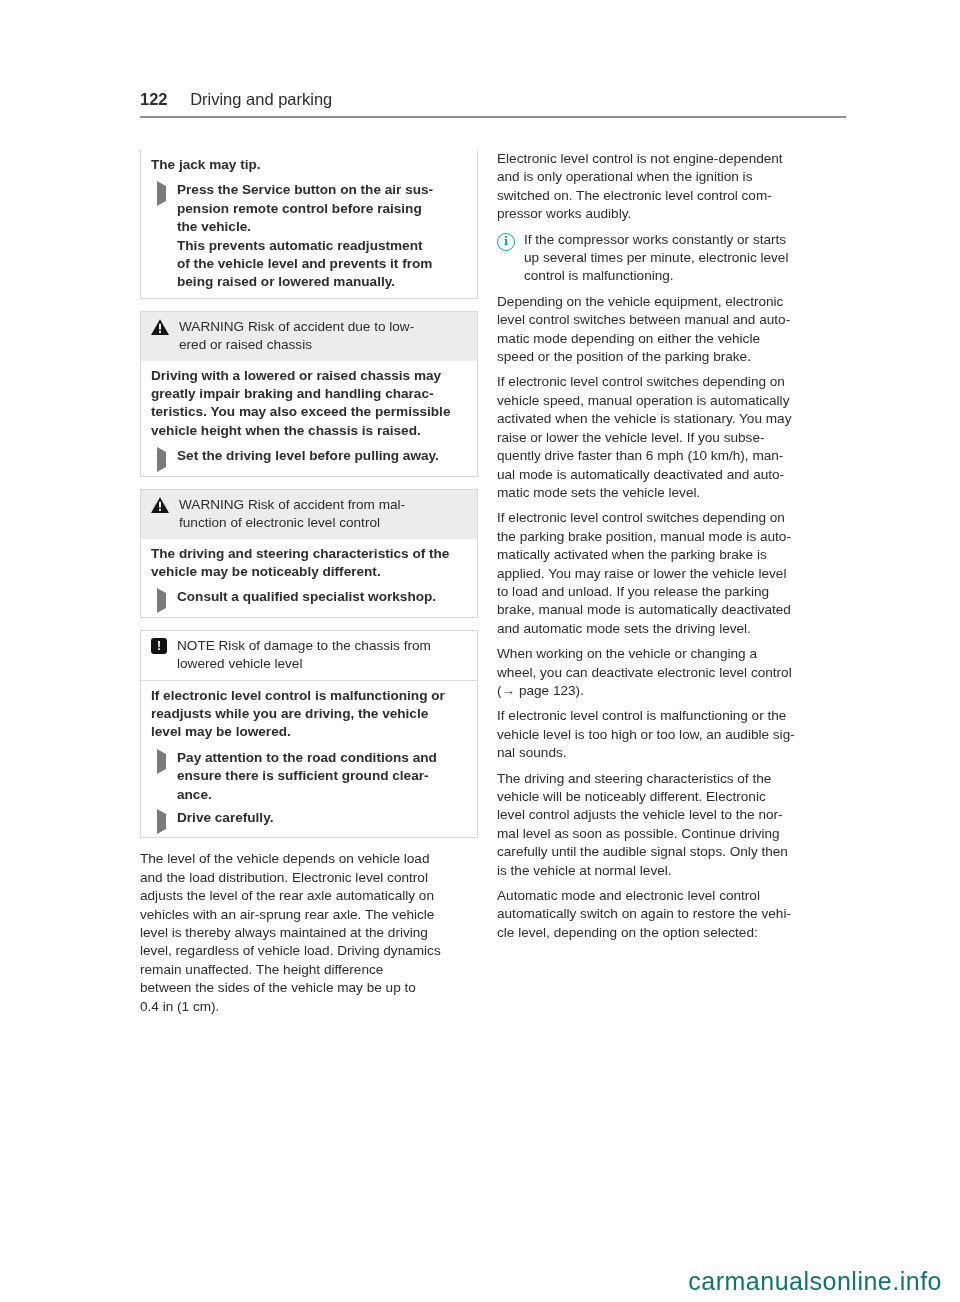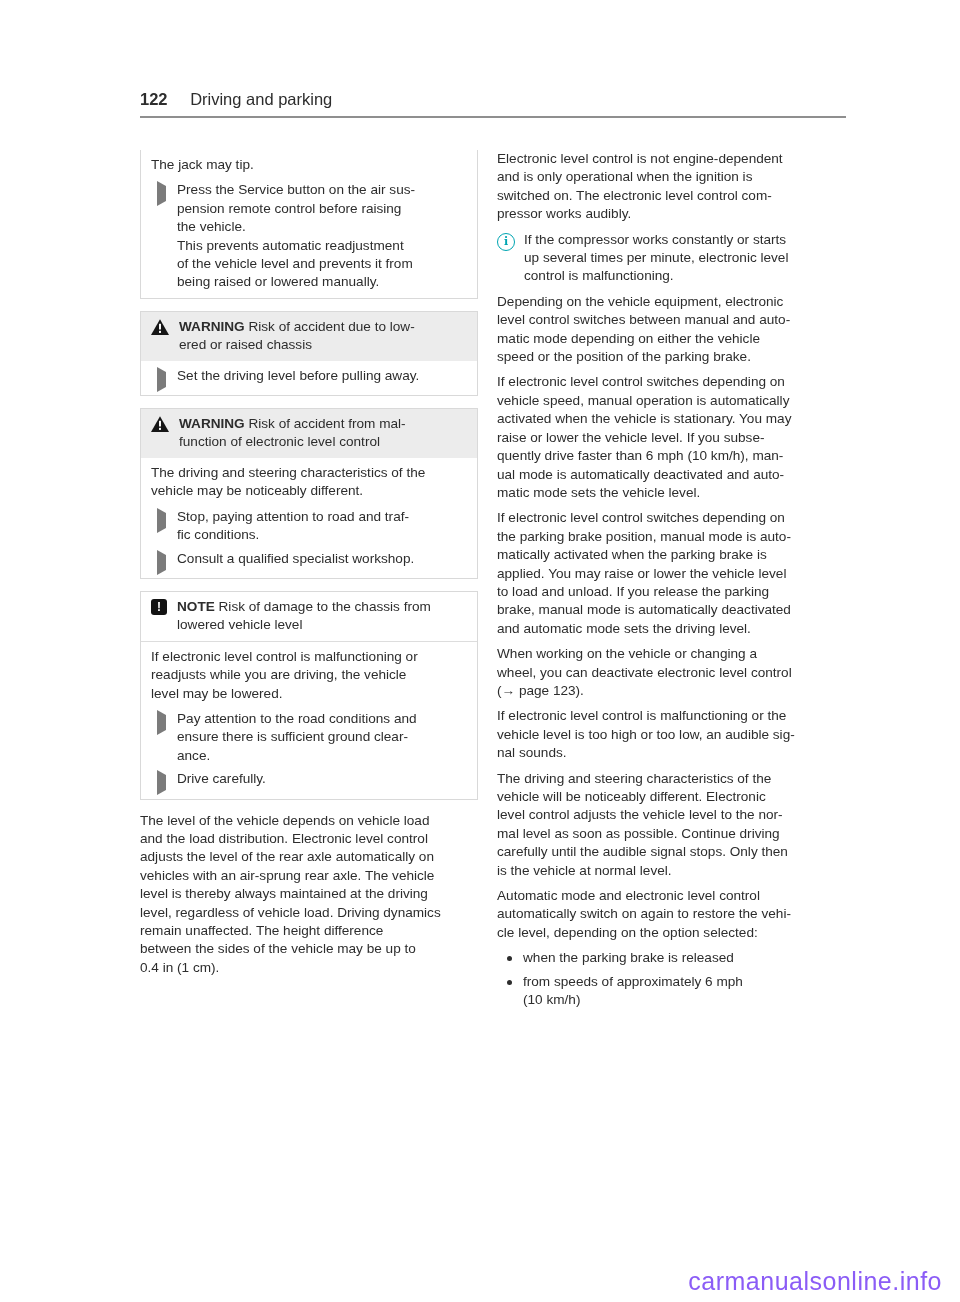--- a/index.html
+++ b/index.html
@@ -17,23 +17,23 @@
   .col-right { left:497px; width:352px; }
 
   .para { margin:0 0 7px 0; white-space:pre-line; }
   .closing { margin-top:11px; }
 
   
   .box { border:1px solid #d9d9d9; margin-bottom:12px; background:#fff; }
   .box-continued { border-top:none; }
   .box-head { display:flex; gap:10px; padding:6px 10px; background:#ececec; align-items:flex-start; }
   .box-head.plain { background:#fff; border-bottom:1px solid #ddd; }
-  .head-label { font-weight:bold; }
+  .head-label { font-weight:normal; }
   .head-title { white-space:pre-line; }
-  .box-body { padding:6px 10px; }
+  .box-body { padding:6px 10px;font-weight:bold; }
   .box-body .para:last-child { margin-bottom:0; }
 
   
   .step { display:flex; margin:5px 0 0 6px; }
   .step:first-child { margin-top:0; }
   .step-marker { flex:0 0 20px; padding-top:4px; }
   .tri { width:0; height:0; border-left:9px solid #7b7b7b;
          border-top:5px solid transparent; border-bottom:5px solid transparent; }
   .step-text { white-space:pre-line; flex:1; }
 
@@ -48,21 +48,21 @@
   
   .info-row { display:flex; gap:9px; margin:0 0 7px 0; }
   .info-text { white-space:pre-line; flex:1; }
 
   
   .bullet-row { display:flex; gap:11px; margin:0 0 5px 10px; }
   .dot { flex:0 0 5px; width:5px; height:5px; border-radius:50%; background:#2d2d2d; margin-top:7px; }
   .bullet-text { white-space:pre-line; flex:1; }
   .bullet-list { margin-bottom:7px; }
 
-  .watermark { position:absolute; right:18px; bottom:6px; font-size:25px; color:#8b5cf6;
+  .watermark { position:absolute; right:18px; bottom:6px; font-size:25px; color:#0f766e;
                letter-spacing:0.5px; }
 </style>
 </head>
 <body>
 
 <div class="page">
 
   <div class="page-header">
     <span class="page-num">122</span>
     <span>Driving and parking</span>
@@ -91,20 +91,24 @@
           <svg width="18" height="16" viewBox="0 0 24 21">
               <path d="M12 0 L24 21 H0 Z" fill="#161616"></path>
               <rect x="10.7" y="6.2" width="2.6" height="7.6" fill="#fff"></rect>
               <rect x="10.7" y="15.6" width="2.6" height="2.8" fill="#fff"></rect>
             </svg>
         </span>
         <span class="head-text"><b class="head-label">WARNING</b> <span class="head-title">Risk of accident due to low-
 ered or raised chassis</span></span>
       </div>
       <div class="box-body">
+        <p class="para">Driving with a lowered or raised chassis may
+greatly impair braking and handling charac-
+teristics. You may also exceed the permissible
+vehicle height when the chassis is raised.</p>
         <div class="step">
           <span class="step-marker"><span class="tri"></span></span>
           <span class="step-text">Set the driving level before pulling away.</span>
         </div>
       </div>
     </div>
 
     <div class="box">
       <div class="box-head">
         <span class="warn-icon">
@@ -113,25 +117,20 @@
               <rect x="10.7" y="6.2" width="2.6" height="7.6" fill="#fff"></rect>
               <rect x="10.7" y="15.6" width="2.6" height="2.8" fill="#fff"></rect>
             </svg>
         </span>
         <span class="head-text"><b class="head-label">WARNING</b> <span class="head-title">Risk of accident from mal-
 function of electronic level control</span></span>
       </div>
       <div class="box-body">
         <p class="para">The driving and steering characteristics of the
 vehicle may be noticeably different.</p>
-        <div class="step">
-          <span class="step-marker"><span class="tri"></span></span>
-          <span class="step-text">Stop, paying attention to road and traf-
-fic conditions.</span>
-        </div>
         <div class="step">
           <span class="step-marker"><span class="tri"></span></span>
           <span class="step-text">Consult a qualified specialist workshop.</span>
         </div>
       </div>
     </div>
 
     <div class="box">
       <div class="box-head plain">
         <span class="note-icon">!</span>
@@ -206,28 +205,17 @@
     <p class="para">The driving and steering characteristics of the
 vehicle will be noticeably different. Electronic
 level control adjusts the vehicle level to the nor-
 mal level as soon as possible. Continue driving
 carefully until the audible signal stops. Only then
 is the vehicle at normal level.</p>
     <p class="para">Automatic mode and electronic level control
 automatically switch on again to restore the vehi-
 cle level, depending on the option selected:</p>
 
-    <div class="bullet-list">
-      <div class="bullet-row">
-        <span class="dot"></span>
-        <span class="bullet-text">when the parking brake is released</span>
-      </div>
-      <div class="bullet-row">
-        <span class="dot"></span>
-        <span class="bullet-text">from speeds of approximately 6 mph
-(10 km/h)</span>
-      </div>
-    </div>
 
   </div>
 
   <div class="watermark">carmanualsonline.info</div>
 </div>
 
 </body></html>

